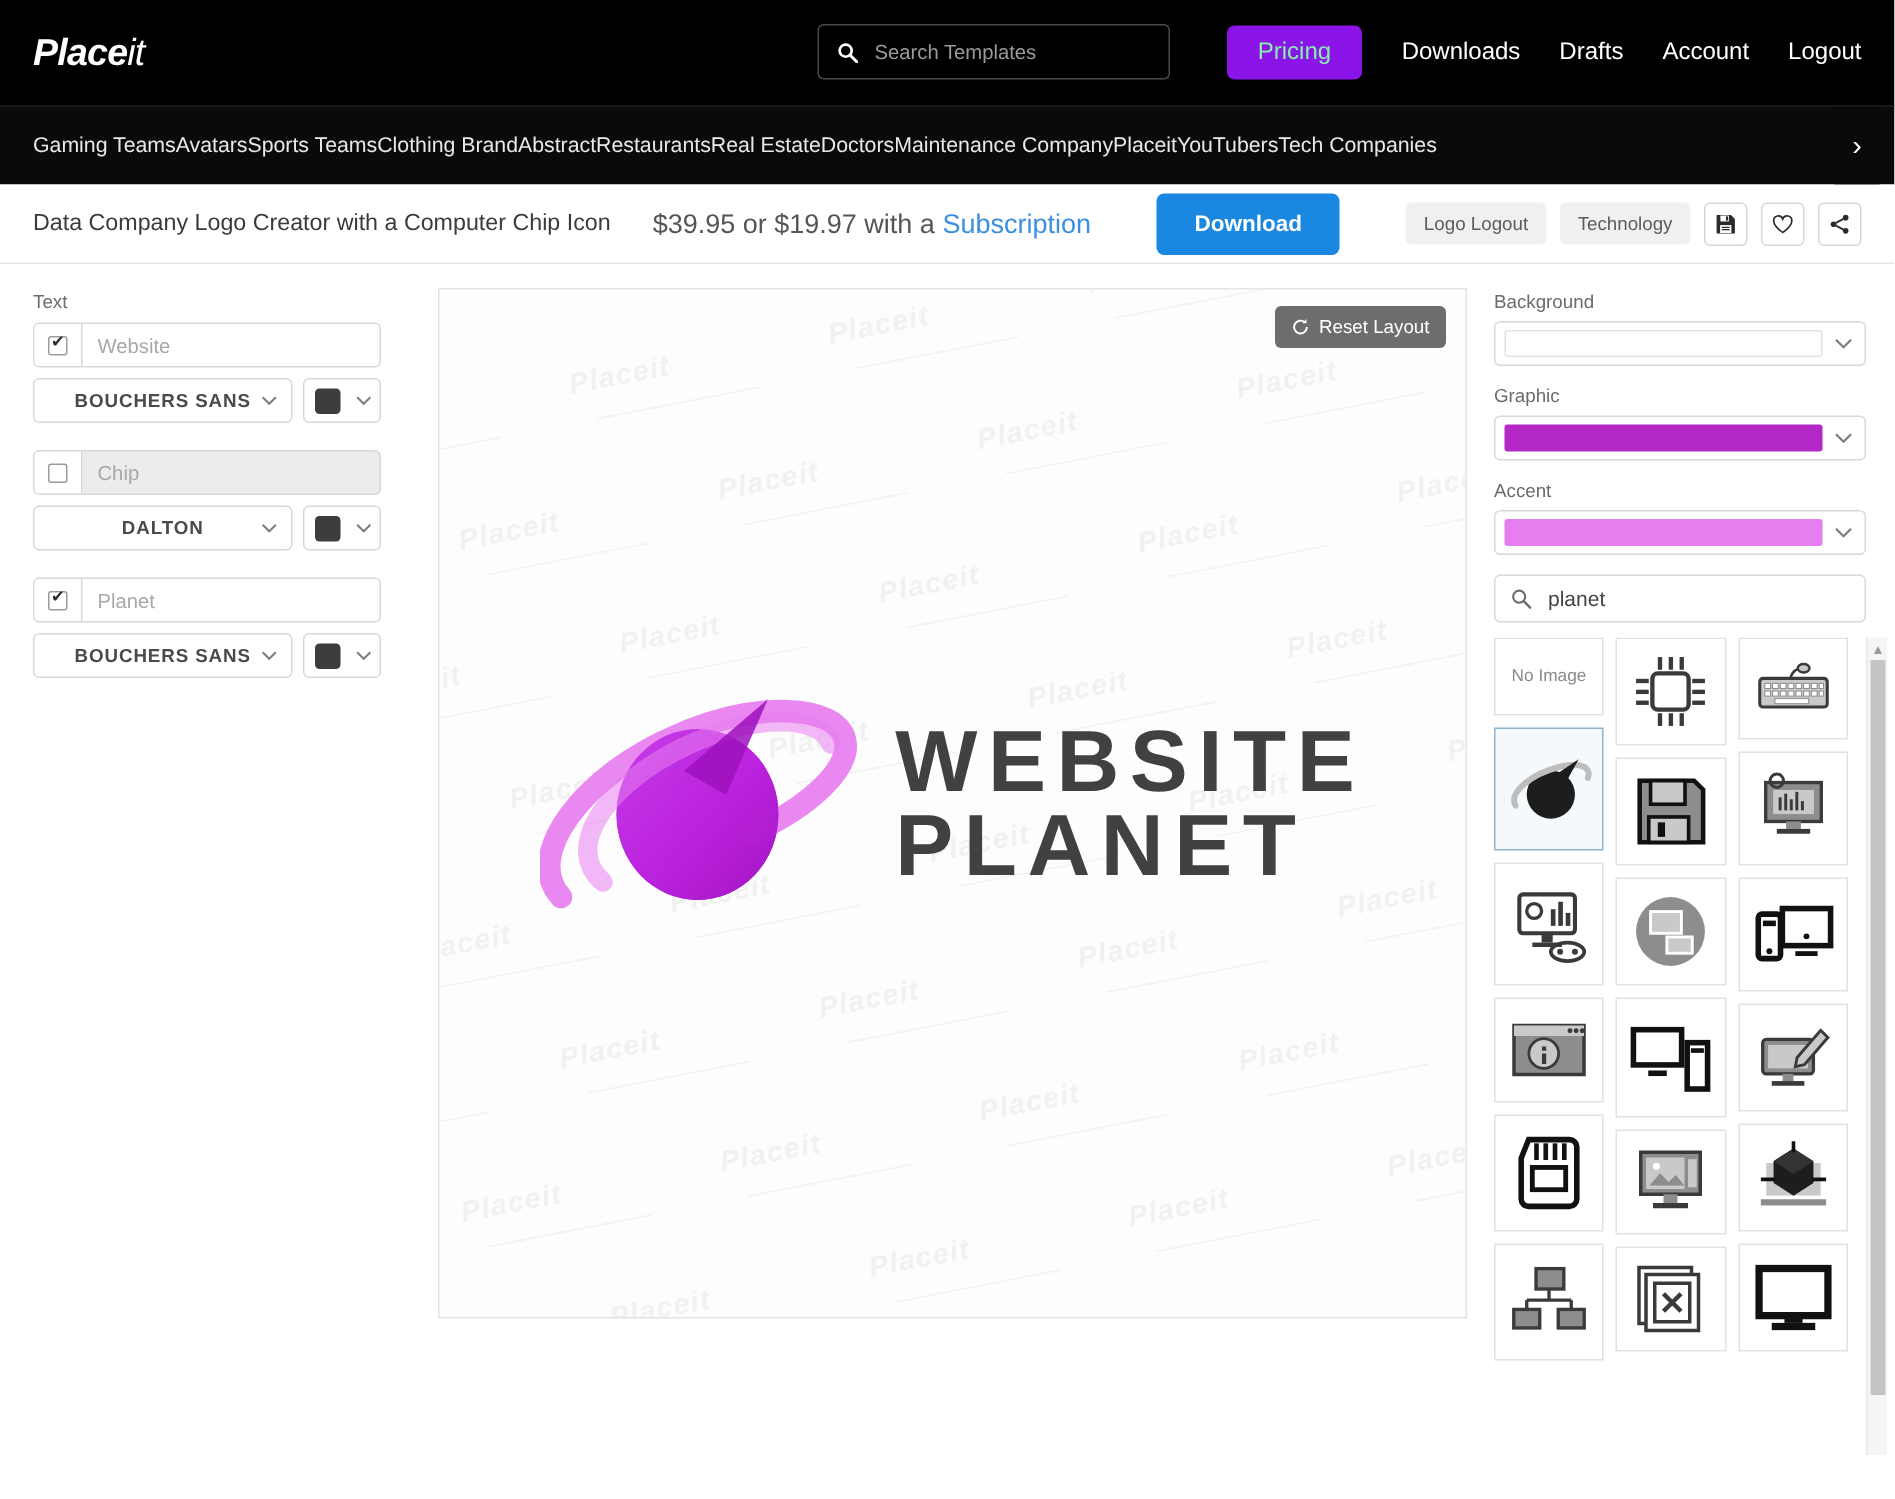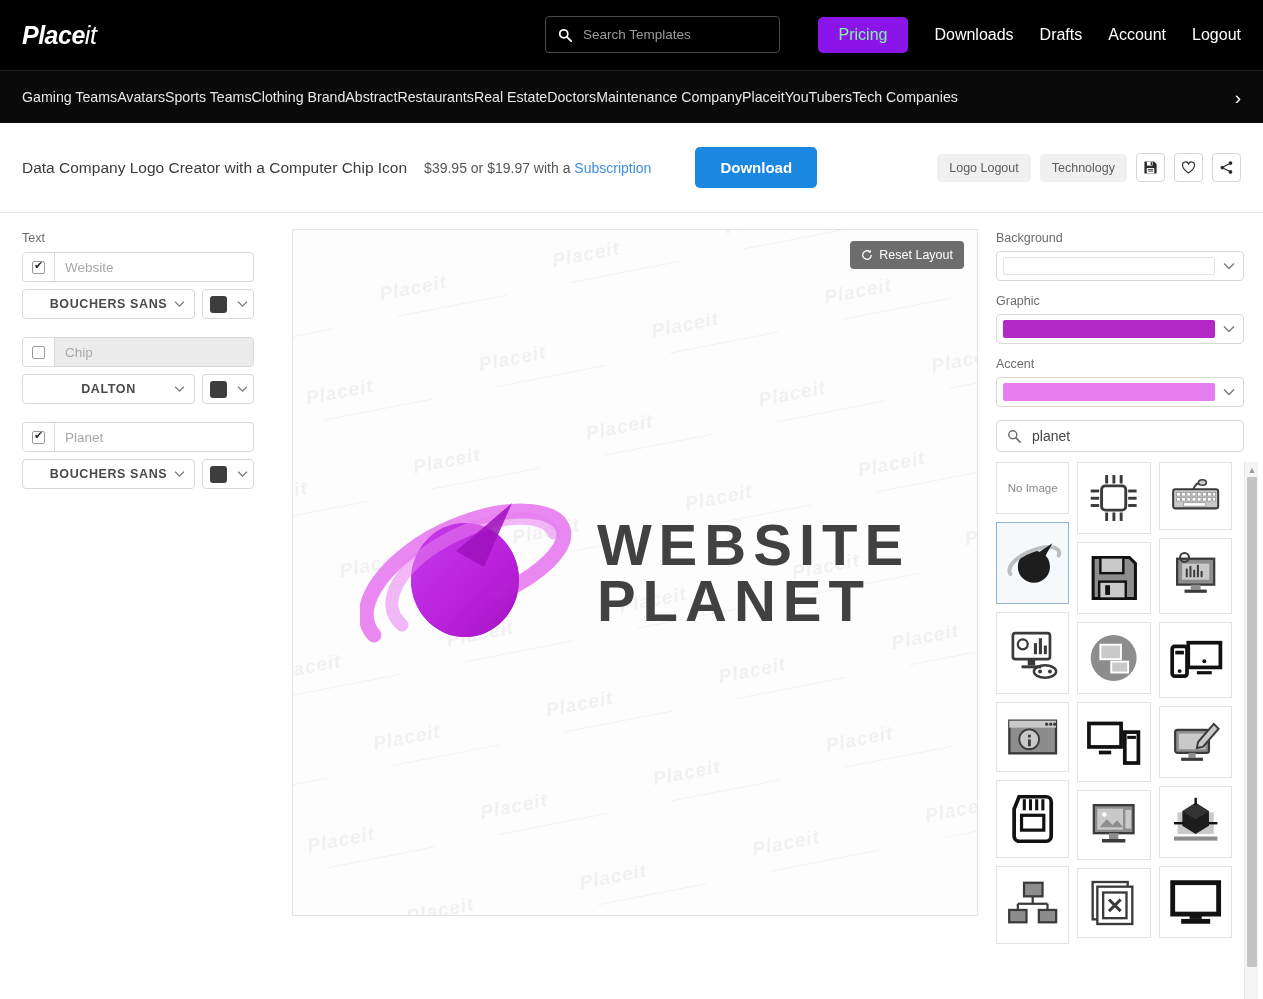--- a/index.html
+++ b/index.html
@@ -47,25 +47,25 @@
   }
   .catbar a { color:#e8e8e8; font-size:14.2px; text-decoration:none; white-space:nowrap; }
   .cat-next {
     position:absolute; right:10px; top:0; height:53px; width:30px;
     display:flex; align-items:center; justify-content:center; cursor:pointer;
     color:#fff; font-size:19px; background:#0a0a0a;
   }
 
   
   .titlerow {
-    height:90px; display:flex; align-items:center; padding:0 22px;
+    height:53px; display:flex; align-items:center; padding:0 22px;
     border-bottom:1px solid #e6e6e6; background:#fff; position:relative;
   }
   .prod-title { font-size:15.5px; color:#3b3b3b; }
-  .price { font-size:14px; color:#555; margin-left:17px; }
+  .price { font-size:18px; color:#555; margin-left:28px; }
   .price a { color:#3b8fe0; text-decoration:none; }
   .dl-btn {
     margin-left:44px; background:#1a87e0; color:#fff; border:0; border-radius:5px;
     font-size:15px; font-weight:bold; padding:12px 25px; cursor:pointer;
     font-family:inherit;
   }
   .title-right { position:absolute; right:22px; display:flex; align-items:center; gap:9px; }
   .tag {
     background:#f0f0f0; color:#5c5c5c; font-size:12.5px;
     padding:7px 12px; border-radius:4px; white-space:nowrap;

